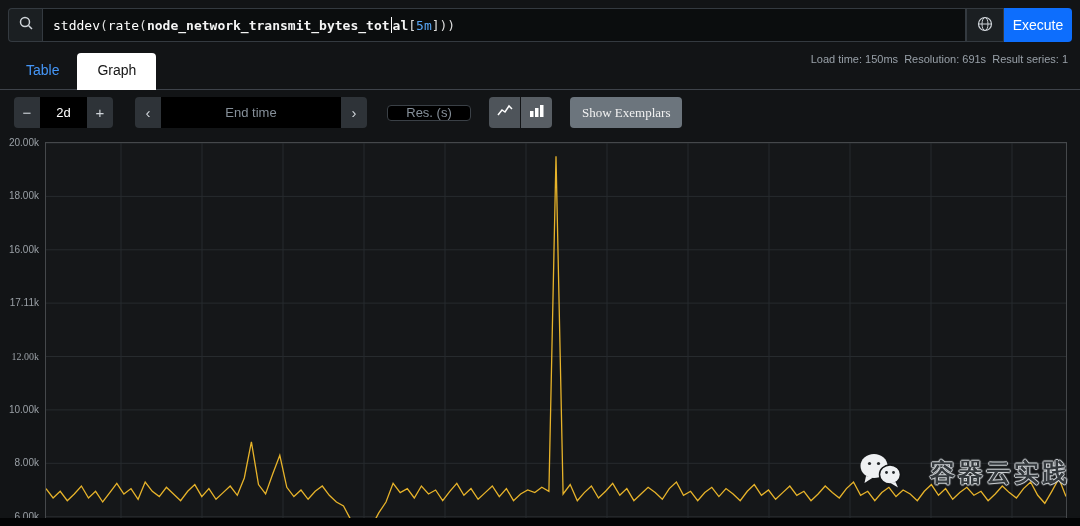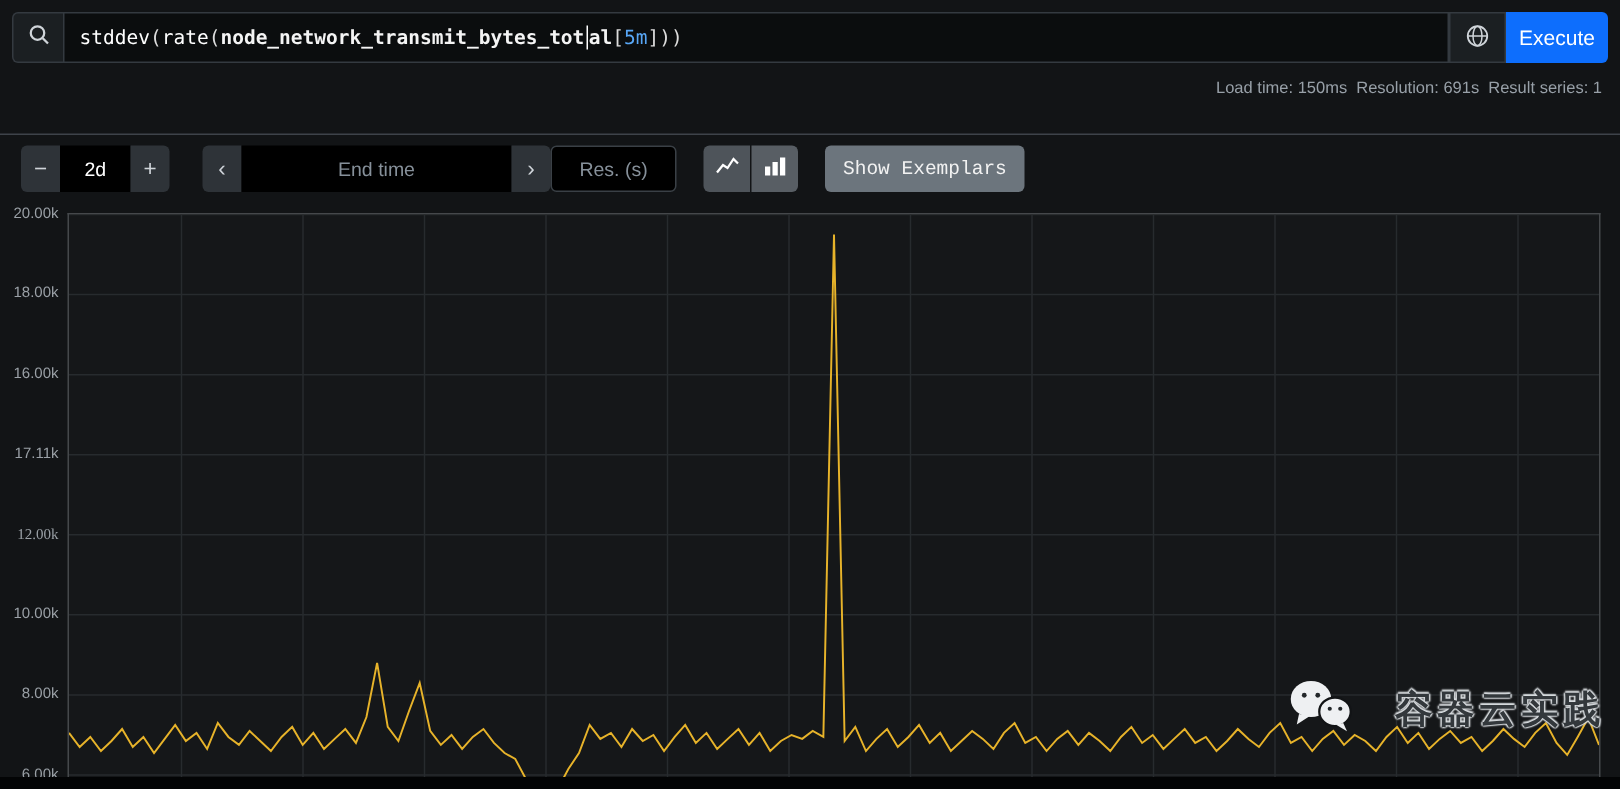--- a/index.html
+++ b/index.html
@@ -59,37 +59,37 @@
   .grp .btn:last-child  { border-radius:0 4px 4px 0; }
   .range-input {
     width:47px; height:31px; background:#000; border:none; color:#fff;
     text-align:center; font-size:13px; font-family:"Liberation Sans", sans-serif;
   }
   .endtime-input {
     width:180px; height:31px; background:#000; border:none; color:#fff;
     text-align:center; font-size:13px; font-family:"Liberation Sans", sans-serif;
   }
   .res-input {
-    width:84px; height:31px; background:#000; border:1px solid #3a4046; border-radius:4px;
-    color:#fff; text-align:center; font-size:13px; 
+    width:84px; height:16px; background:#000; border:1px solid #3a4046; border-radius:4px;
+    color:#fff; text-align:center; font-size:13px; margin-left:20px;
     font-family:"Liberation Sans", sans-serif;
   }
   input::placeholder { color:#86909a; opacity:1; }
   .g2 { margin-left:22px; }
   .icon-grp { margin-left:18px; display:flex; gap:1px; }
   .icon-btn {
     width:31px; height:31px; background:#585e64; border:none; cursor:pointer;
     display:flex; align-items:center; justify-content:center;
   }
   .icon-btn.first { border-radius:4px 0 0 4px; background:#4e545a; }
   .icon-btn.last  { border-radius:0 4px 4px 0; }
   .exemplars-btn {
     margin-left:18px; height:31px; padding:0 12px; background:#6c757d; color:#f2f2f2;
     border:none; border-radius:4px; font-size:13px; cursor:pointer;
-    font-family:Liberation Mono, monospace;
+    font-family:Liberation Serif, serif;
   }
 
   
   .y-axis { position:absolute; left:0; top:143px; width:42px; height:380px; }
   .ytick { position:absolute; right:3px; font-size:10px; color:#9aa0a6; }
   .plot {
     position:absolute; left:45px; top:142px; width:1022px; height:384px;
     border:1px solid #45484b; border-bottom:none; background:#151719; overflow:hidden;
   }
   .plot svg { display:block; }
@@ -132,20 +132,24 @@
     <button class="execute-btn">Execute</button>
   </div>
 
   <div class="stats">
     <span>Load time: 150ms</span>
     <span>Resolution: 691s</span>
     <span>Result series: 1</span>
   </div>
 
   <div class="tabbar-line"></div>
+  <div class="tabs">
+    <div class="tab-link">Table</div>
+    <div class="tab-active">Graph</div>
+  </div>
 
   <div class="controls">
     <div class="grp">
       <button class="btn btn-sq">−</button>
       <input class="range-input" value="2d" style="">
       <button class="btn btn-sq">+</button>
     </div>
     <div class="grp g2">
       <button class="btn btn-sq">‹</button>
       <input class="endtime-input" placeholder="End time" style="">

